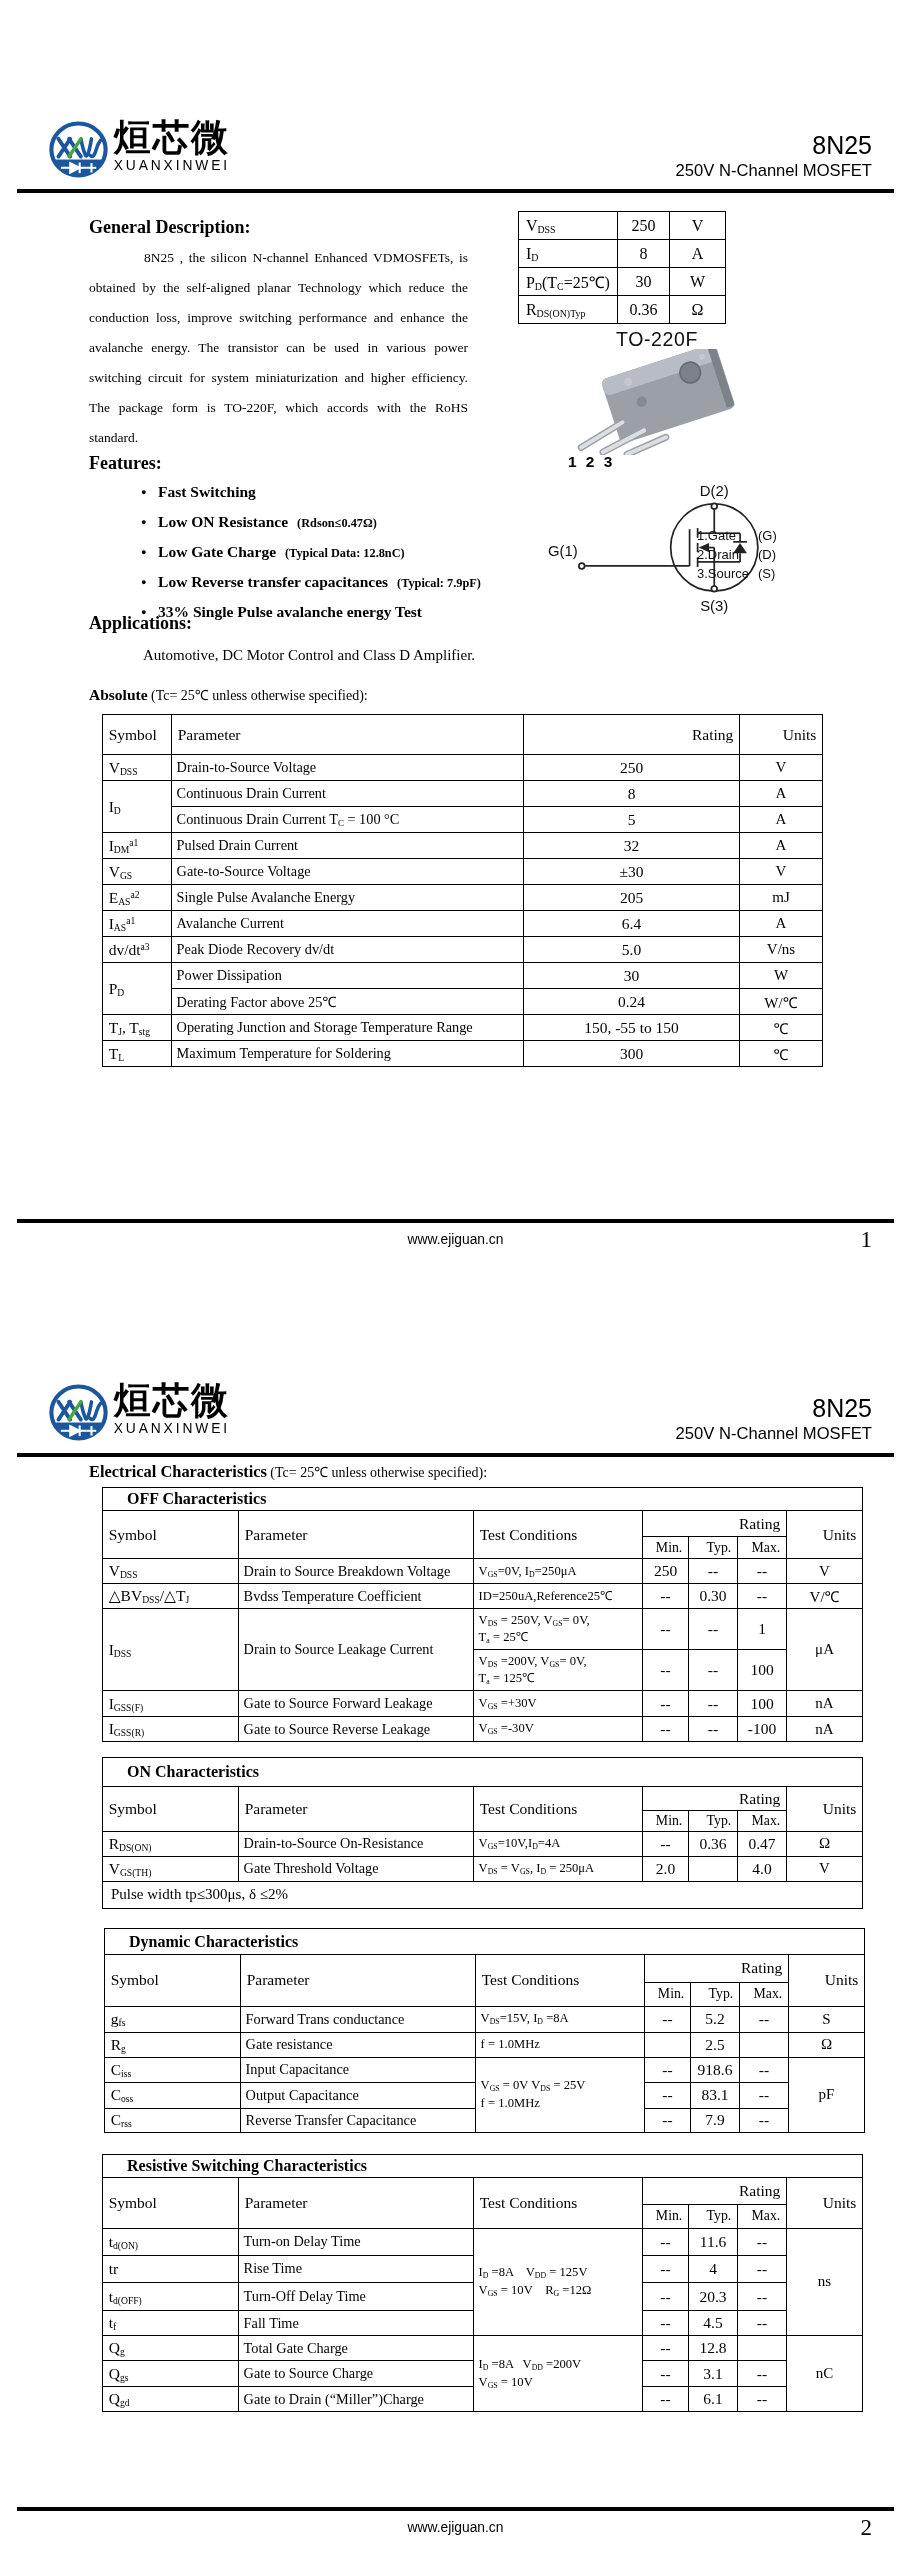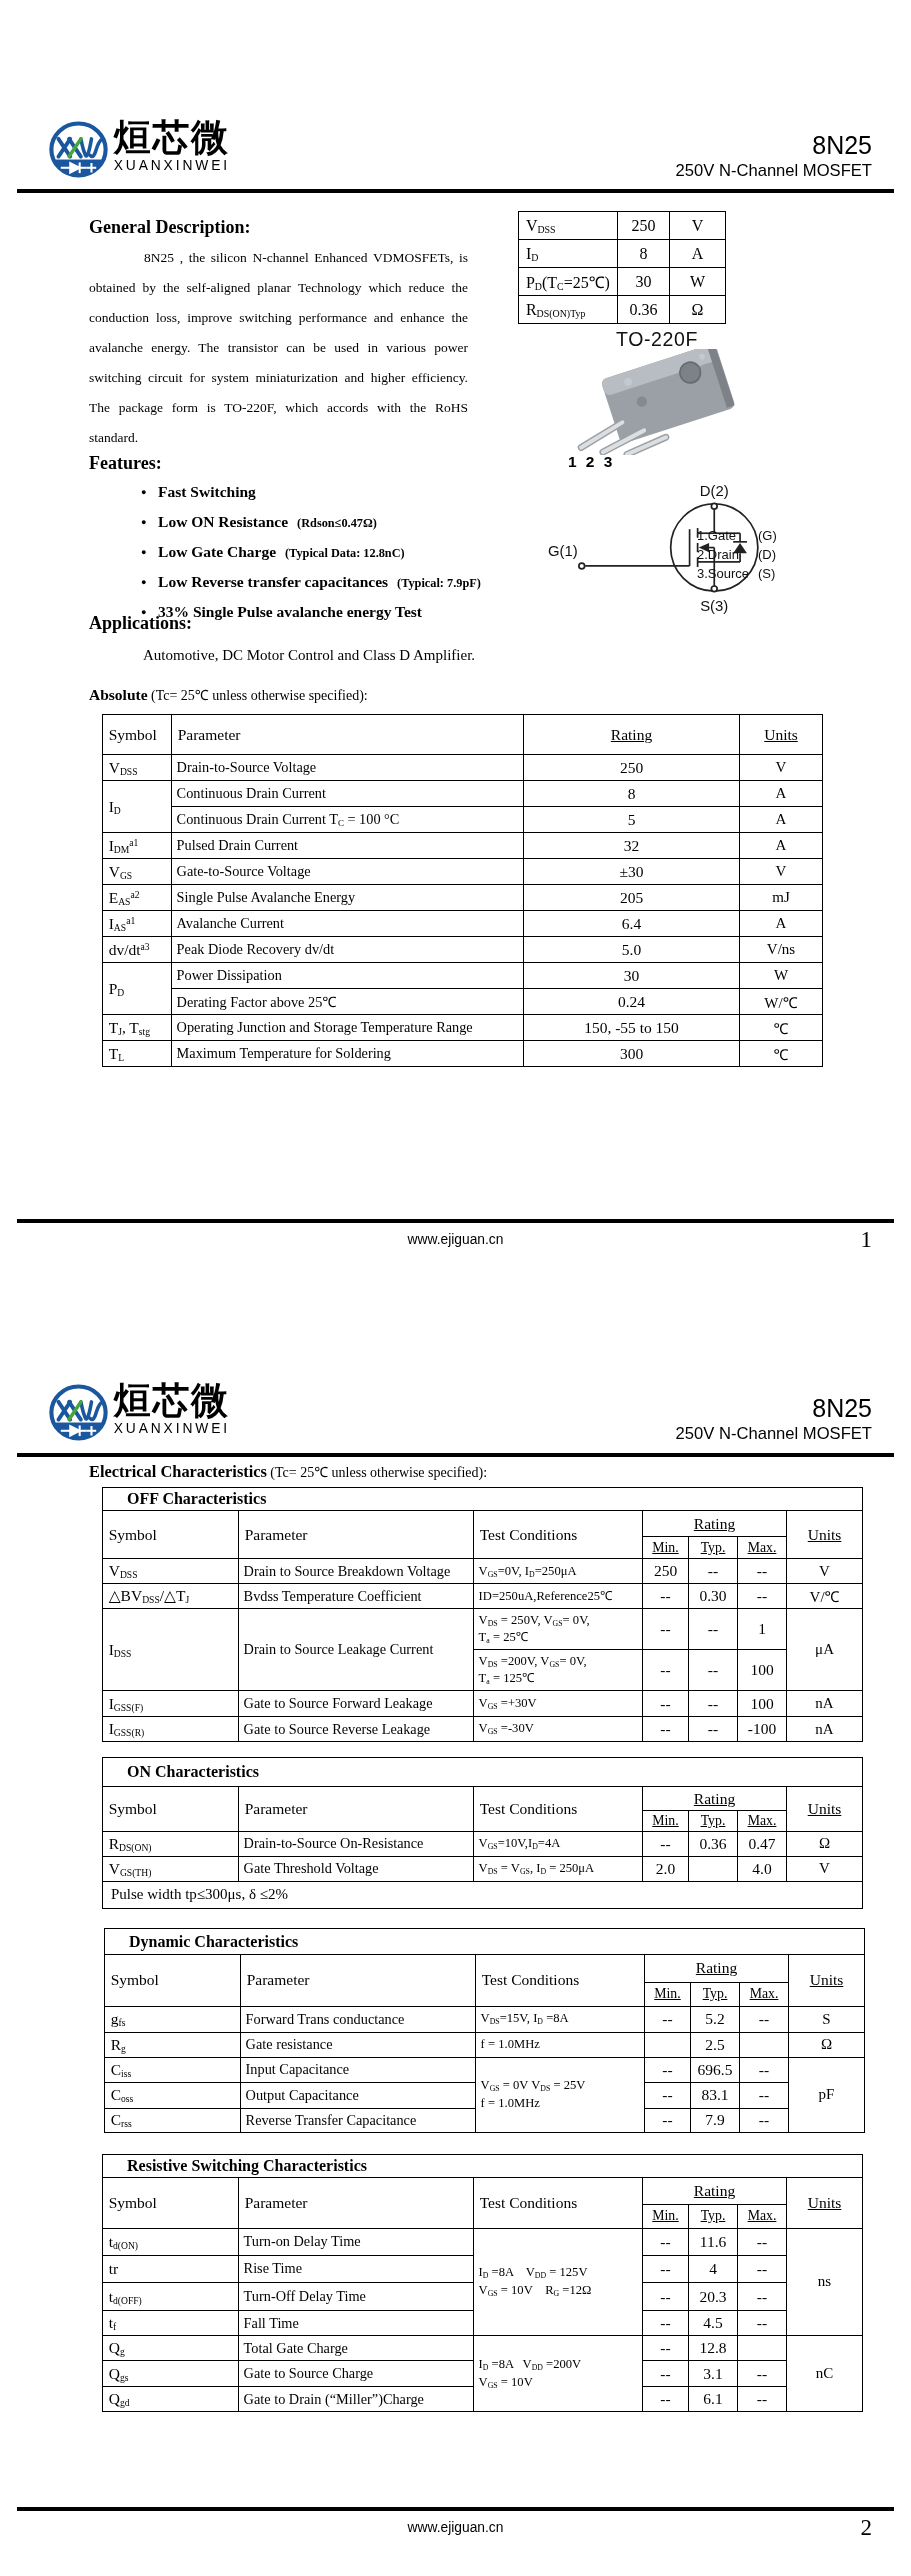--- a/index.html
+++ b/index.html
@@ -33,21 +33,21 @@
   .mixed-h2 .b{font-size:16.4px;font-weight:bold;}
   .mixed-h2 .r{font-size:14px;margin-left:3.4px;}
 
   
   table{border-collapse:collapse;table-layout:fixed;}
   .dt{border:1.7px solid #000;}
   .dt td{border:1px solid #000;padding:0 5.7px;overflow:hidden;vertical-align:middle;font-size:15px;}
   .dt tr.g>td{border-top:1.7px solid #000;}
   .dt td.ttl{font-weight:bold;font-size:16px;border-bottom:1.7px solid #000;padding-left:24px;text-align:left;}
   .dt td.hl{text-align:left;font-size:15.5px;}
-  .dt td.hc{text-align:center;font-size:15.5px;text-decoration:underline;}
+  .dt td.hc{text-align:right;font-size:15.5px;}
   .dt td.sm{font-size:13.8px;}
   .dt td.sym{font-size:15.5px;text-align:left;}
   .dt td.par{font-size:14.3px;text-align:left;padding:0 4.6px;}
   .dt td.cond{font-size:12.6px;text-align:left;white-space:pre-wrap;line-height:1.4;padding:2.3px 4.6px;}
   .dt td.v{font-size:15.5px;text-align:center;padding:0 2.3px;}
   .dt td.u{font-size:15px;text-align:center;padding:0 2.3px;}
   sub{font-size:62%;vertical-align:-0.25em;line-height:0;}
   sup{font-size:62%;vertical-align:0.5em;line-height:0;margin-top:28px;}
 
   .qt{border:1.7px solid #000;}
@@ -563,21 +563,21 @@
             <td class="v">2.5</td>
             <td class="v"></td>
             <td class="u">Ω</td>
           </tr>
     <tr class="g" style="height:25px">
             <td class="sym">C<sub>iss</sub></td>
             <td class="par">Input Capacitance</td>
             <td class="cond" rowspan="3">V<sub>GS</sub> = 0V V<sub>DS</sub> = 25V
 f = 1.0MHz</td>
             <td class="v">--</td>
-            <td class="v">696.5</td>
+            <td class="v">918.6</td>
             <td class="v">--</td>
             <td class="u" rowspan="3">pF</td>
           </tr>
     <tr class="g" style="height:26px">
             <td class="sym">C<sub>oss</sub></td>
             <td class="par">Output Capacitance</td>
             <td class="v">--</td>
             <td class="v">83.1</td>
             <td class="v">--</td>
           </tr>

